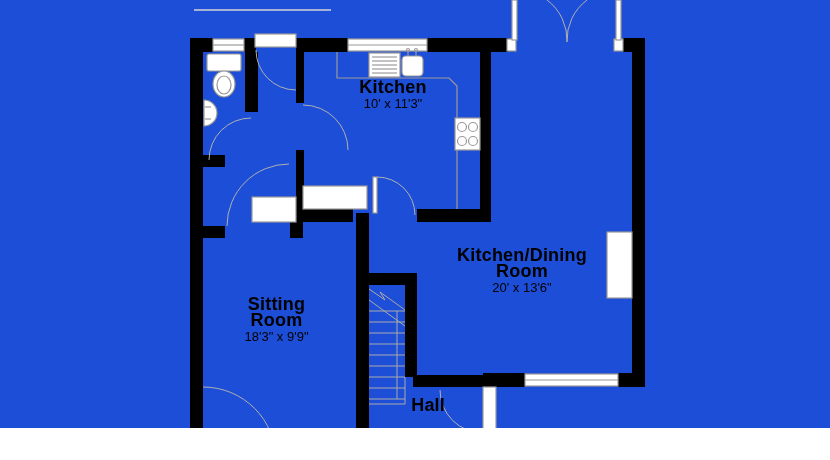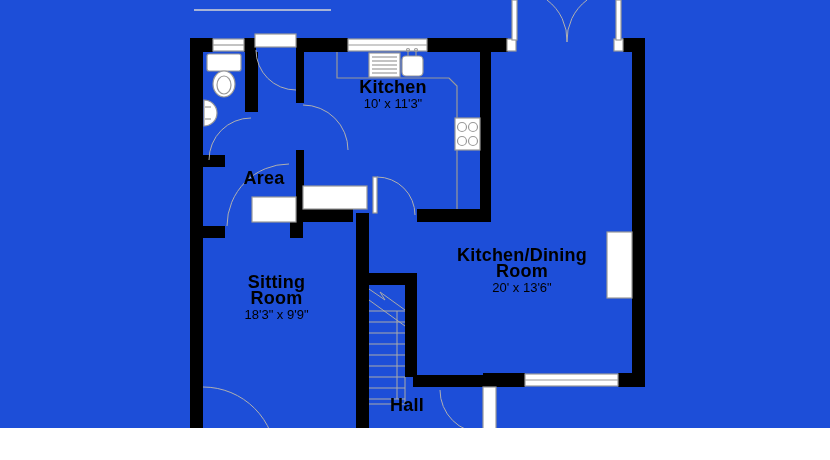--- a/index.html
+++ b/index.html
@@ -163,31 +163,30 @@
       <path class="thin" d="M 369 300 L 405 326"></path>
     </g>
   </svg>
 
   <div class="label" style="left:330px;top:79px;width:126px;">
     <span class="room-name">Kitchen</span>
     <span class="room-dims">10' x 11'3"</span>
   </div>
 
   <div class="label" style="left:214px;top:170px;width:100px;">
-    <span class="room-name">Area</span>
   </div>
 
-  <div class="label" style="left:200px;top:274px;width:153px;">
+  <div class="label" style="left:200px;top:296px;width:153px;">
     <span class="room-name">Sitting</span>
     <span class="room-name">Room</span>
     <span class="room-dims">18'3" x 9'9"</span>
   </div>
 
   <div class="label" style="left:438px;top:247px;width:168px;">
     <span class="room-name">Kitchen/Dining</span>
     <span class="room-name">Room</span>
     <span class="room-dims">20' x 13'6"</span>
   </div>
 
-  <div class="label" style="left:369px;top:397px;width:76px;">
+  <div class="label" style="left:369px;top:397px;width:76px;text-align:right;">
     <span class="room-name">Hall</span>
   </div>
 </div>
 
 </body></html>

